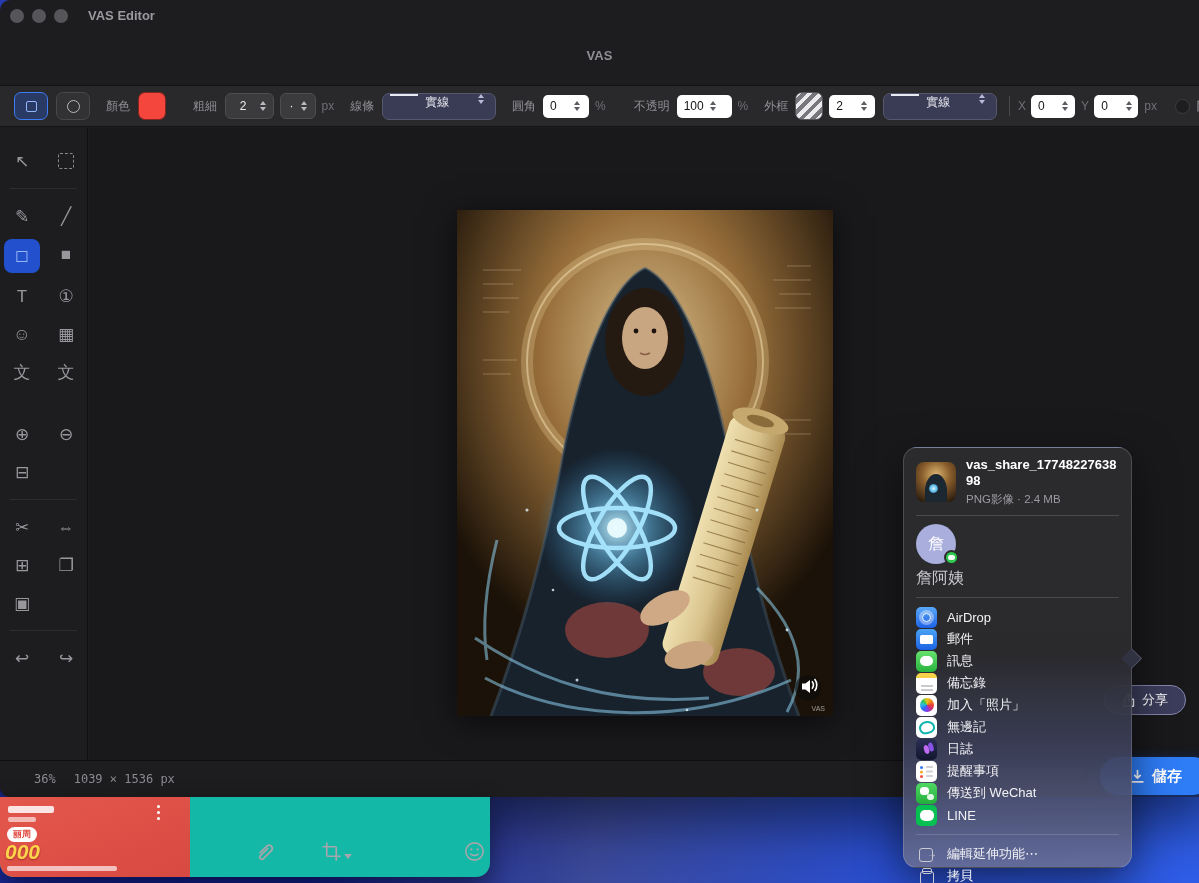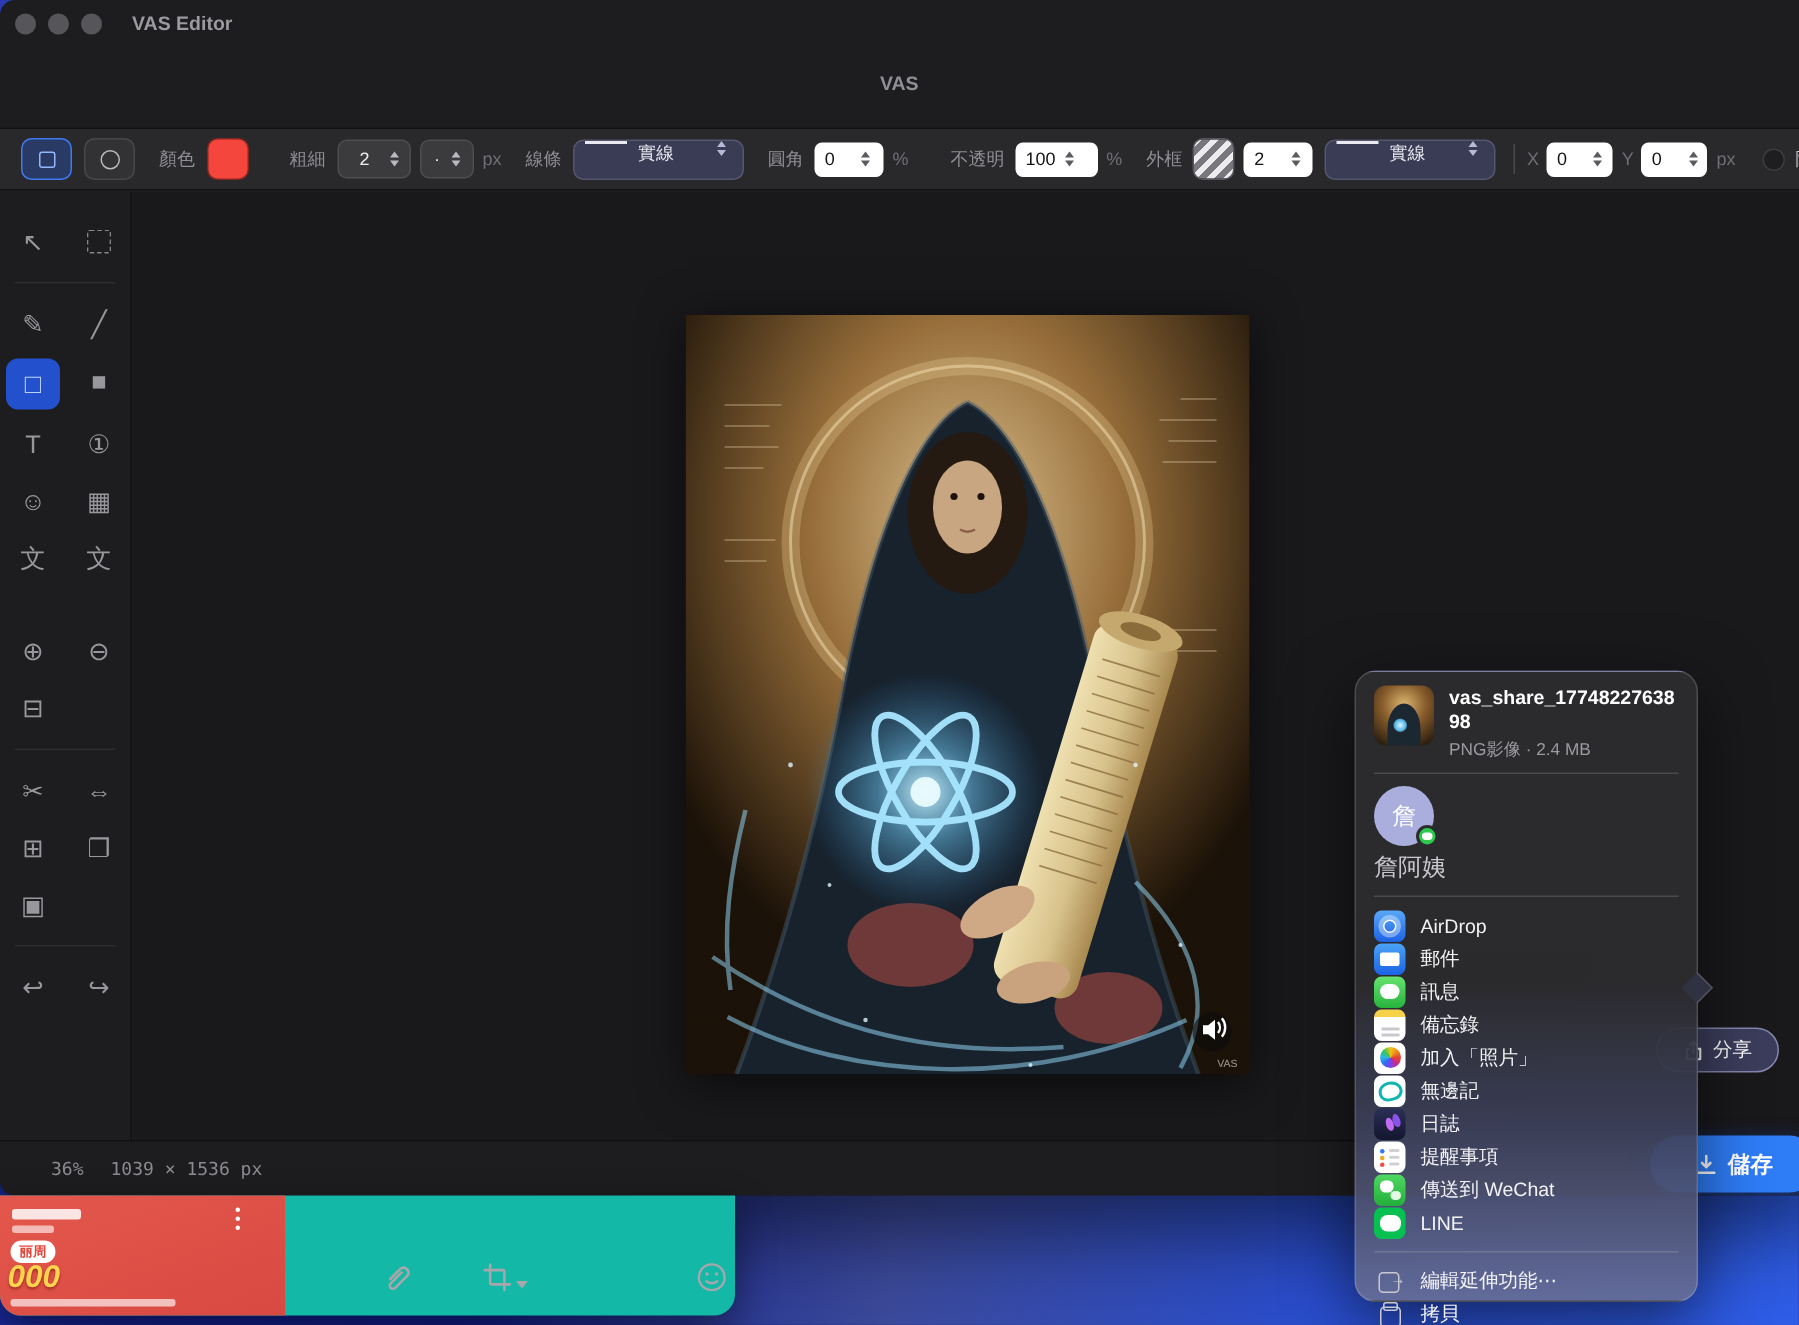--- a/index.html
+++ b/index.html
@@ -74,21 +74,21 @@
   .save-btn{position:absolute;left:1100px;top:757px;width:112px;height:38px;border-radius:19px;background:#2e7cf6;
     color:#fff;font-size:15px;font-weight:700;display:flex;align-items:center;justify-content:center;gap:7px;z-index:6;
     box-shadow:0 4px 14px rgba(20,80,220,.5)}
 
   
   .popup{position:absolute;left:903px;top:447px;width:229px;height:421px;border-radius:14px;z-index:30;
     background:linear-gradient(180deg,rgba(44,44,47,.98) 0%,rgba(44,44,47,.97) 50%,rgba(60,64,90,.94) 72%,rgba(104,110,148,.9) 100%);
     border:1px solid rgba(255,255,255,.16);box-shadow:0 14px 44px rgba(0,0,0,.55);padding:9px 12px 8px}
   .popup-arrow{position:absolute;right:-8px;top:203px;width:15px;height:15px;background:#303242;transform:rotate(45deg);
     border-right:1px solid rgba(255,255,255,.16);border-top:1px solid rgba(255,255,255,.16)}
-  .pp-header{display:flex;gap:10px;align-items:flex-start}
+  .pp-header{display:flex;gap:10px;align-items:center}
   .pp-thumb{width:40px;height:40px;border-radius:8px;flex:none;position:relative;overflow:hidden;
     background:radial-gradient(circle at 50% 32%,#dcb671 0%,#8a5e2c 42%,#171009 100%)}
   .pp-thumb::before{content:"";position:absolute;left:50%;top:30%;width:22px;height:34px;transform:translateX(-50%);
     background:#1b2731;border-radius:50% 50% 30% 30%}
   .pp-thumb::after{content:"";position:absolute;left:13px;top:22px;width:9px;height:9px;border-radius:50%;
     background:radial-gradient(circle,#d9f6ff 0%,#59b9e8 55%,rgba(60,150,210,0) 100%)}
   .pp-title{font-size:13px;font-weight:700;color:#fff;line-height:16px;word-break:break-all}
   .pp-meta{font-size:11.5px;color:#9b9ba1;margin-top:3px}
   .pp-div{height:1px;background:rgba(255,255,255,.15);margin:8px 0}
   .pp-contact{width:50px}

